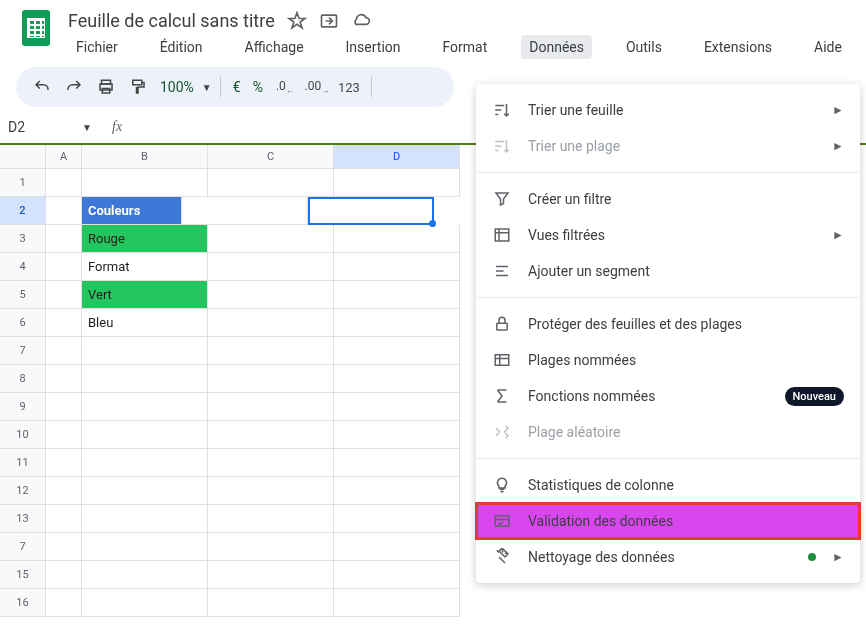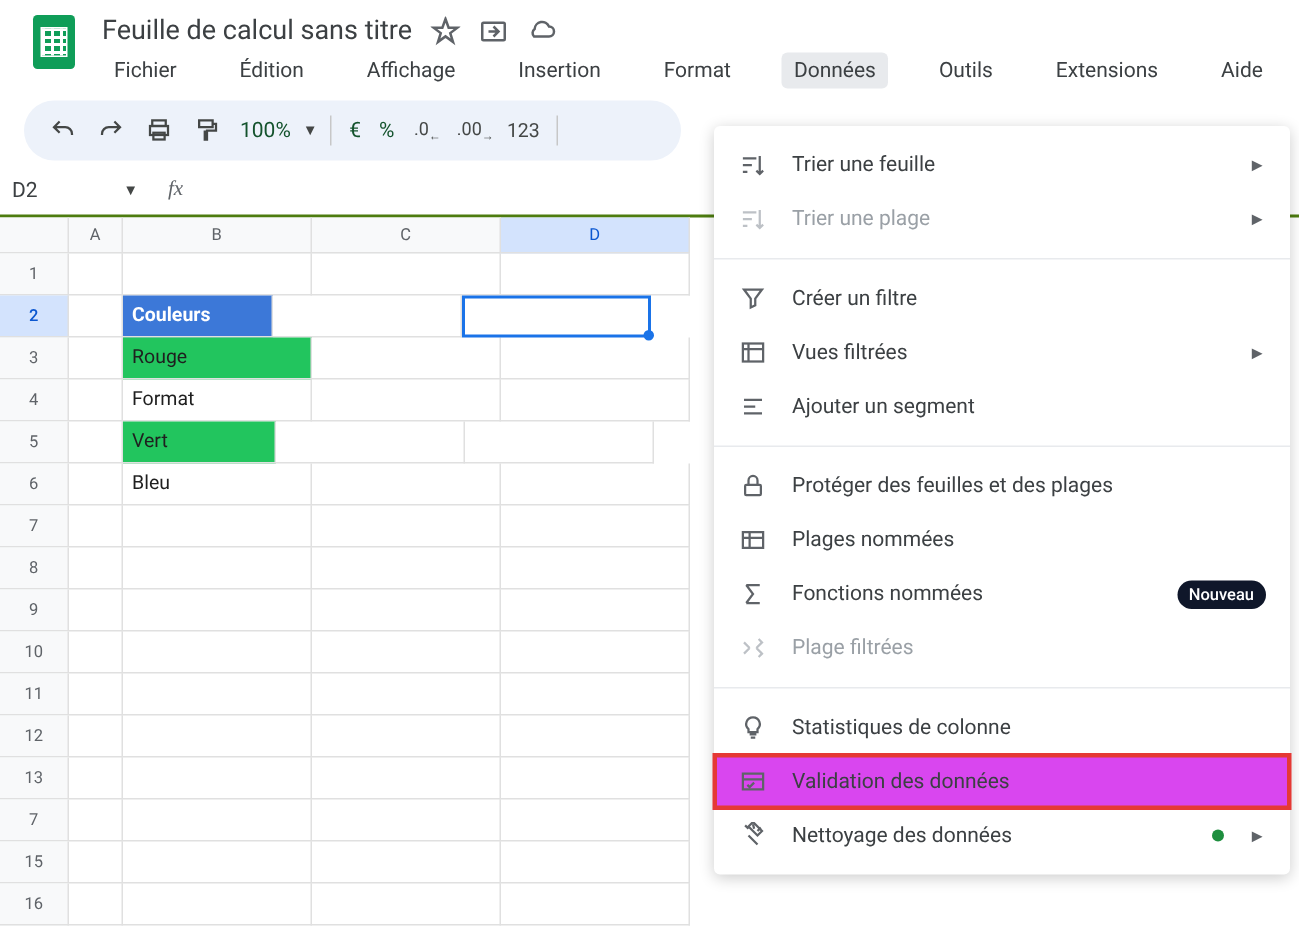--- a/index.html
+++ b/index.html
@@ -204,21 +204,21 @@
           <div class="cell" style="width: 126px;"></div>
         </div>
         <div class="row">
           <div class="cell" style="width: 36px;"></div>
           <div class="cell" style="width: 126px;">Format</div>
           <div class="cell" style="width: 126px;"></div>
           <div class="cell" style="width: 126px;"></div>
         </div>
         <div class="row">
           <div class="cell" style="width: 36px;"></div>
-          <div class="cell stripe" style="width: 102px;">Vert</div>
+          <div class="cell stripe" style="width: 126px;">Vert</div>
           <div class="cell" style="width: 126px;"></div>
           <div class="cell" style="width: 126px;"></div>
         </div>
         <div class="row">
           <div class="cell" style="width: 36px;"></div>
           <div class="cell" style="width: 126px;">Bleu</div>
           <div class="cell" style="width: 126px;"></div>
           <div class="cell" style="width: 126px;"></div>
         </div>
         <div class="row">
@@ -358,21 +358,21 @@
       </span>
       <span class="dd-label">Fonctions nommées</span>
       <span class="dd-badge">Nouveau</span>
     </div>
     <div class="dd-item disabled">
       <span class="dd-icon">
         <svg width="18" height="18" viewBox="0 0 24 24" fill="none" stroke="currentColor" stroke-width="2">
           <path d="M4 7l5 5M4 17l5-5M20 7l-5 5M20 17l-5-5M17 4l3 3-3 3M17 14l3 3-3 3"></path>
         </svg>
       </span>
-      <span class="dd-label">Plage filtrées</span>
+      <span class="dd-label">Plage aléatoire</span>
     </div>
     <div class="dd-sep"></div>
     <div class="dd-item">
       <span class="dd-icon">
         <svg width="18" height="18" viewBox="0 0 24 24" fill="none" stroke="currentColor" stroke-width="2">
           <path d="M9 18h6M10 21h4M12 3a6 6 0 00-4 10.5V16h8v-2.5A6 6 0 0012 3z"></path>
         </svg>
       </span>
       <span class="dd-label">Statistiques de colonne</span>
     </div>

